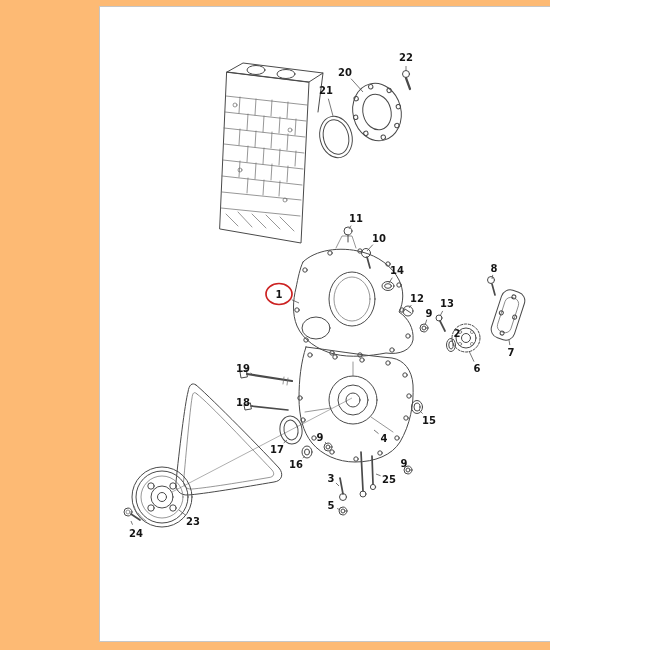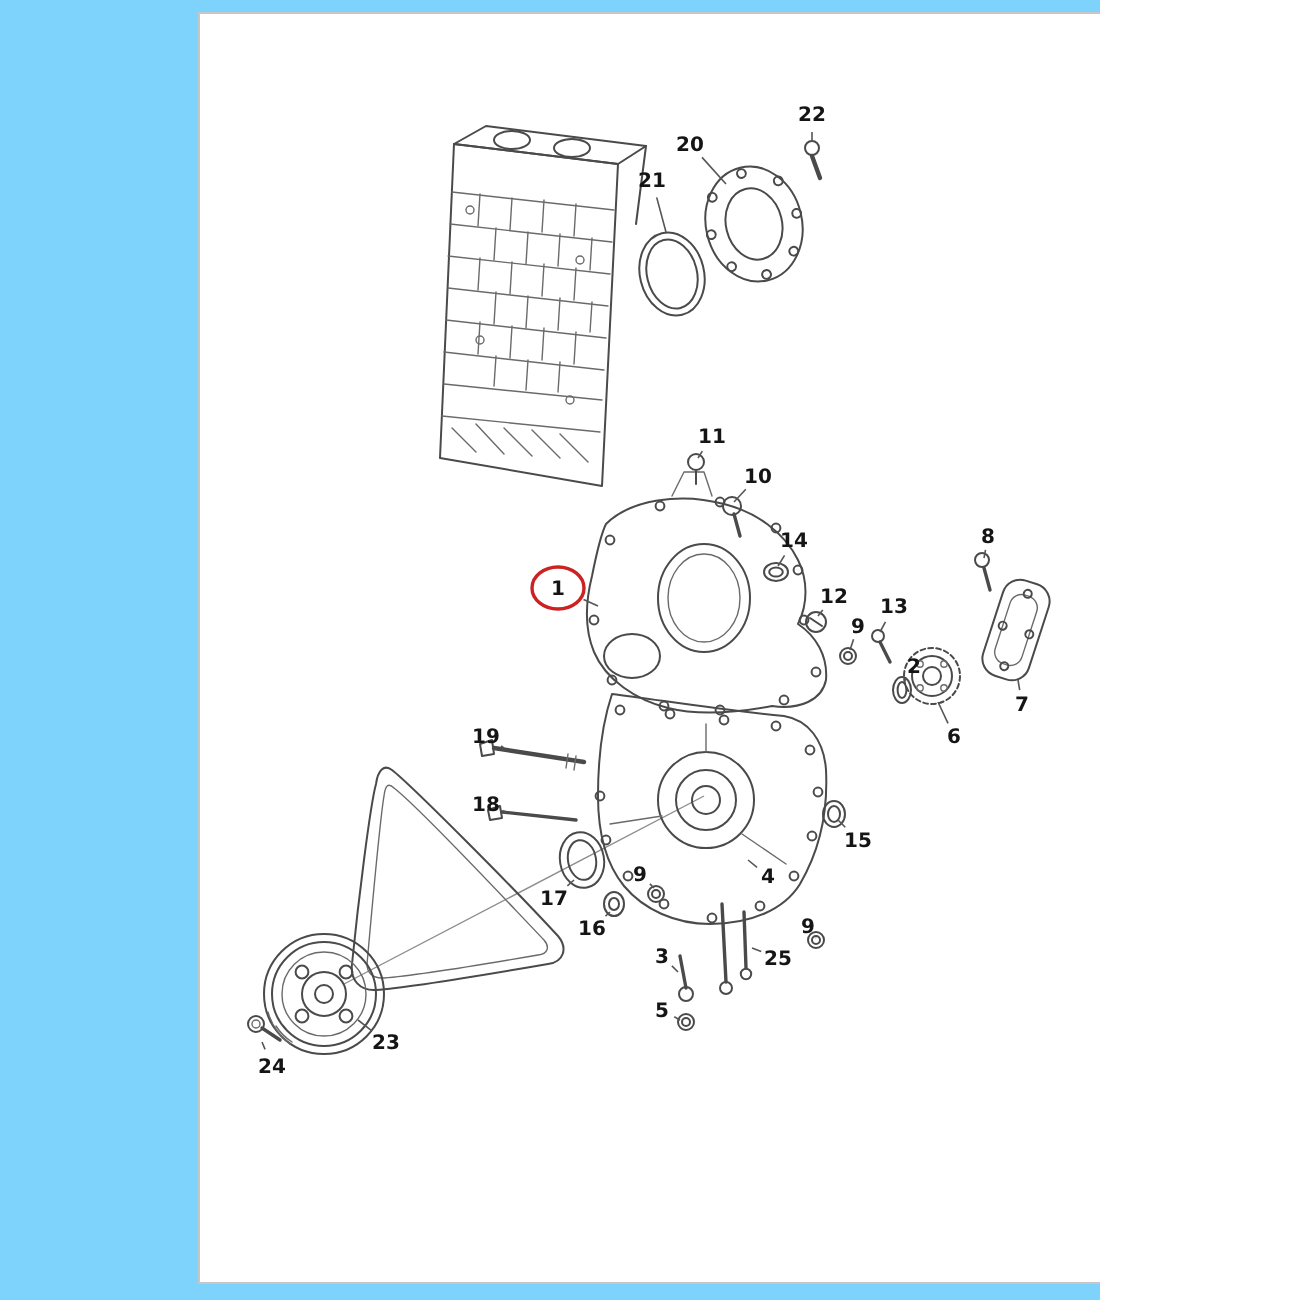--- a/index.html
+++ b/index.html
@@ -1,16 +1,16 @@
 <!DOCTYPE html>
 <html><head>
 <meta charset="utf-8">
 <style>
   html,body{margin:0;padding:0;background:#ffffff;}
-  .canvas{position:relative;width:550px;height:650px;background:#7dd3fc;overflow:hidden;
+  .canvas{position:relative;width:550px;height:650px;background:#fdba74;overflow:hidden;
           font-family:"DejaVu Sans",sans-serif;}
   .frame{position:absolute;left:99px;top:6px;width:452px;height:636px;
          border:1px solid #c6c6c6;background:#ffffff;box-sizing:border-box;}
   svg.art{position:absolute;left:0;top:0;width:650px;height:650px;}
   .part{fill:none;stroke:#4a4a4a;stroke-width:1;stroke-linejoin:round;stroke-linecap:round;}
   .thin{stroke-width:.7;stroke:#6a6a6a;}
   .shaft{stroke:#4a4a4a;stroke-width:2.2;stroke-linecap:round;fill:none;}
   .shaft2{stroke:#4a4a4a;stroke-width:1.7;stroke-linecap:round;fill:none;}
   .axis{stroke:#8d8d8d;stroke-width:.7;fill:none;}
   .leader{stroke:#555;stroke-width:.8;}

